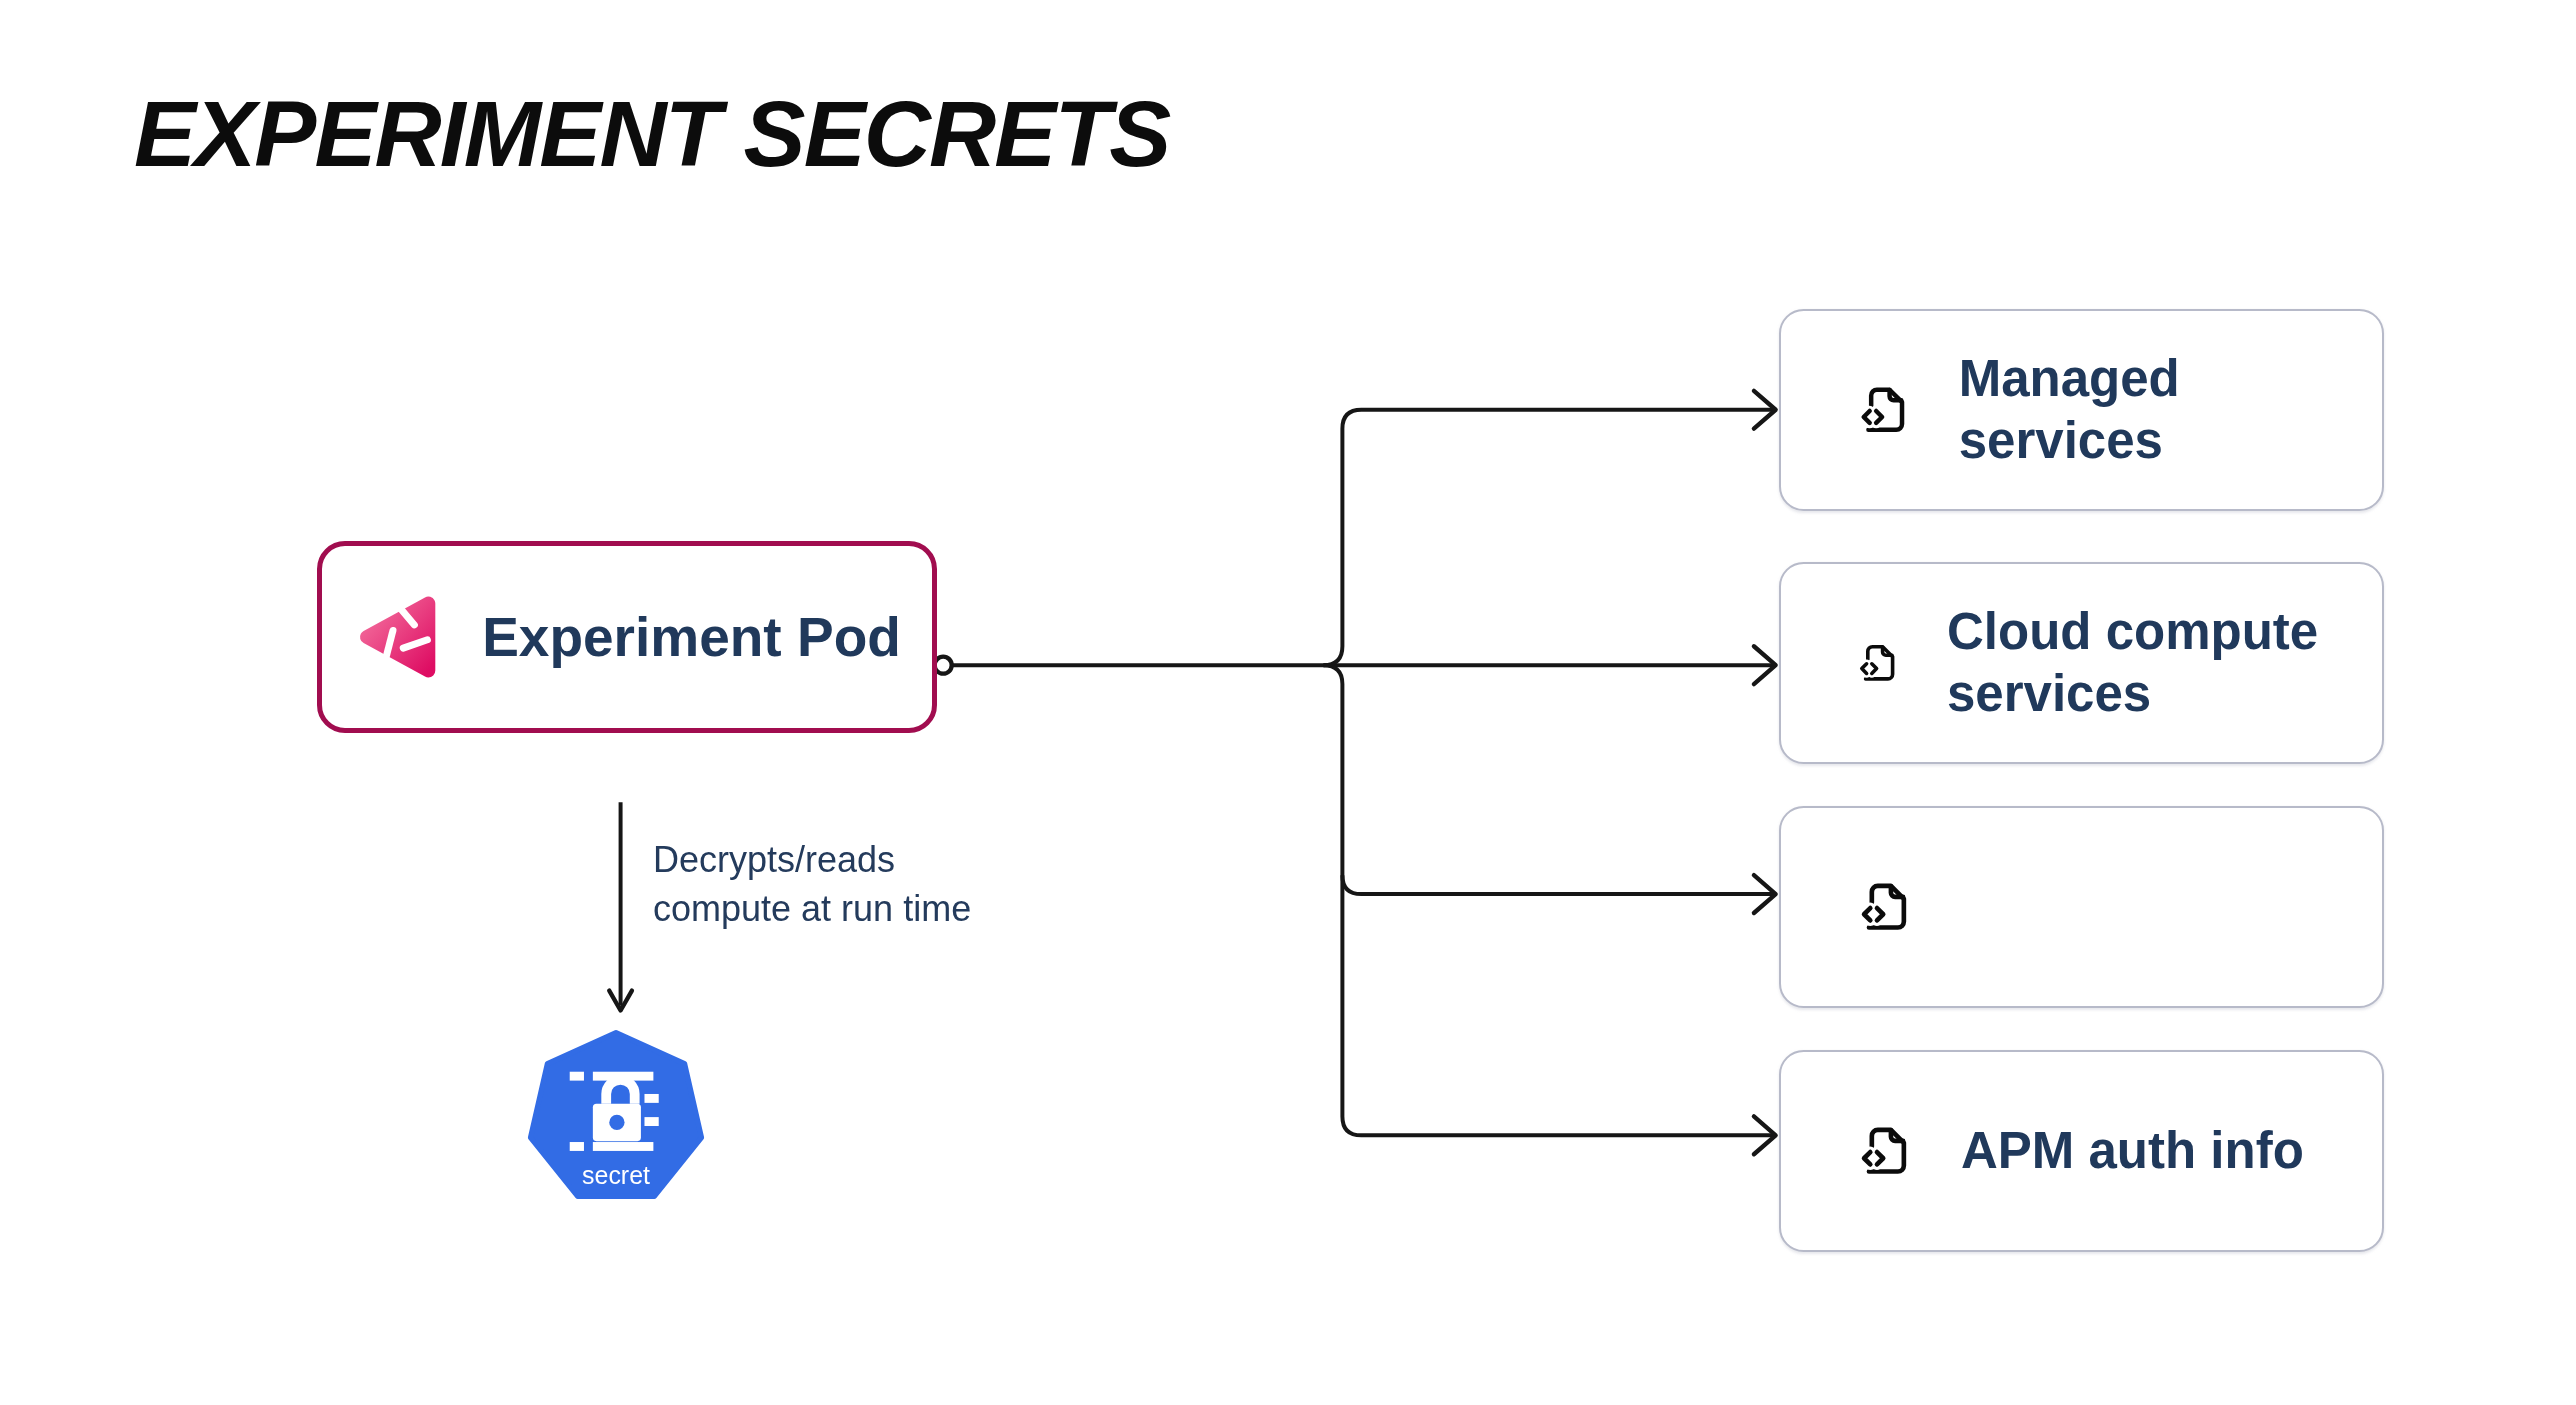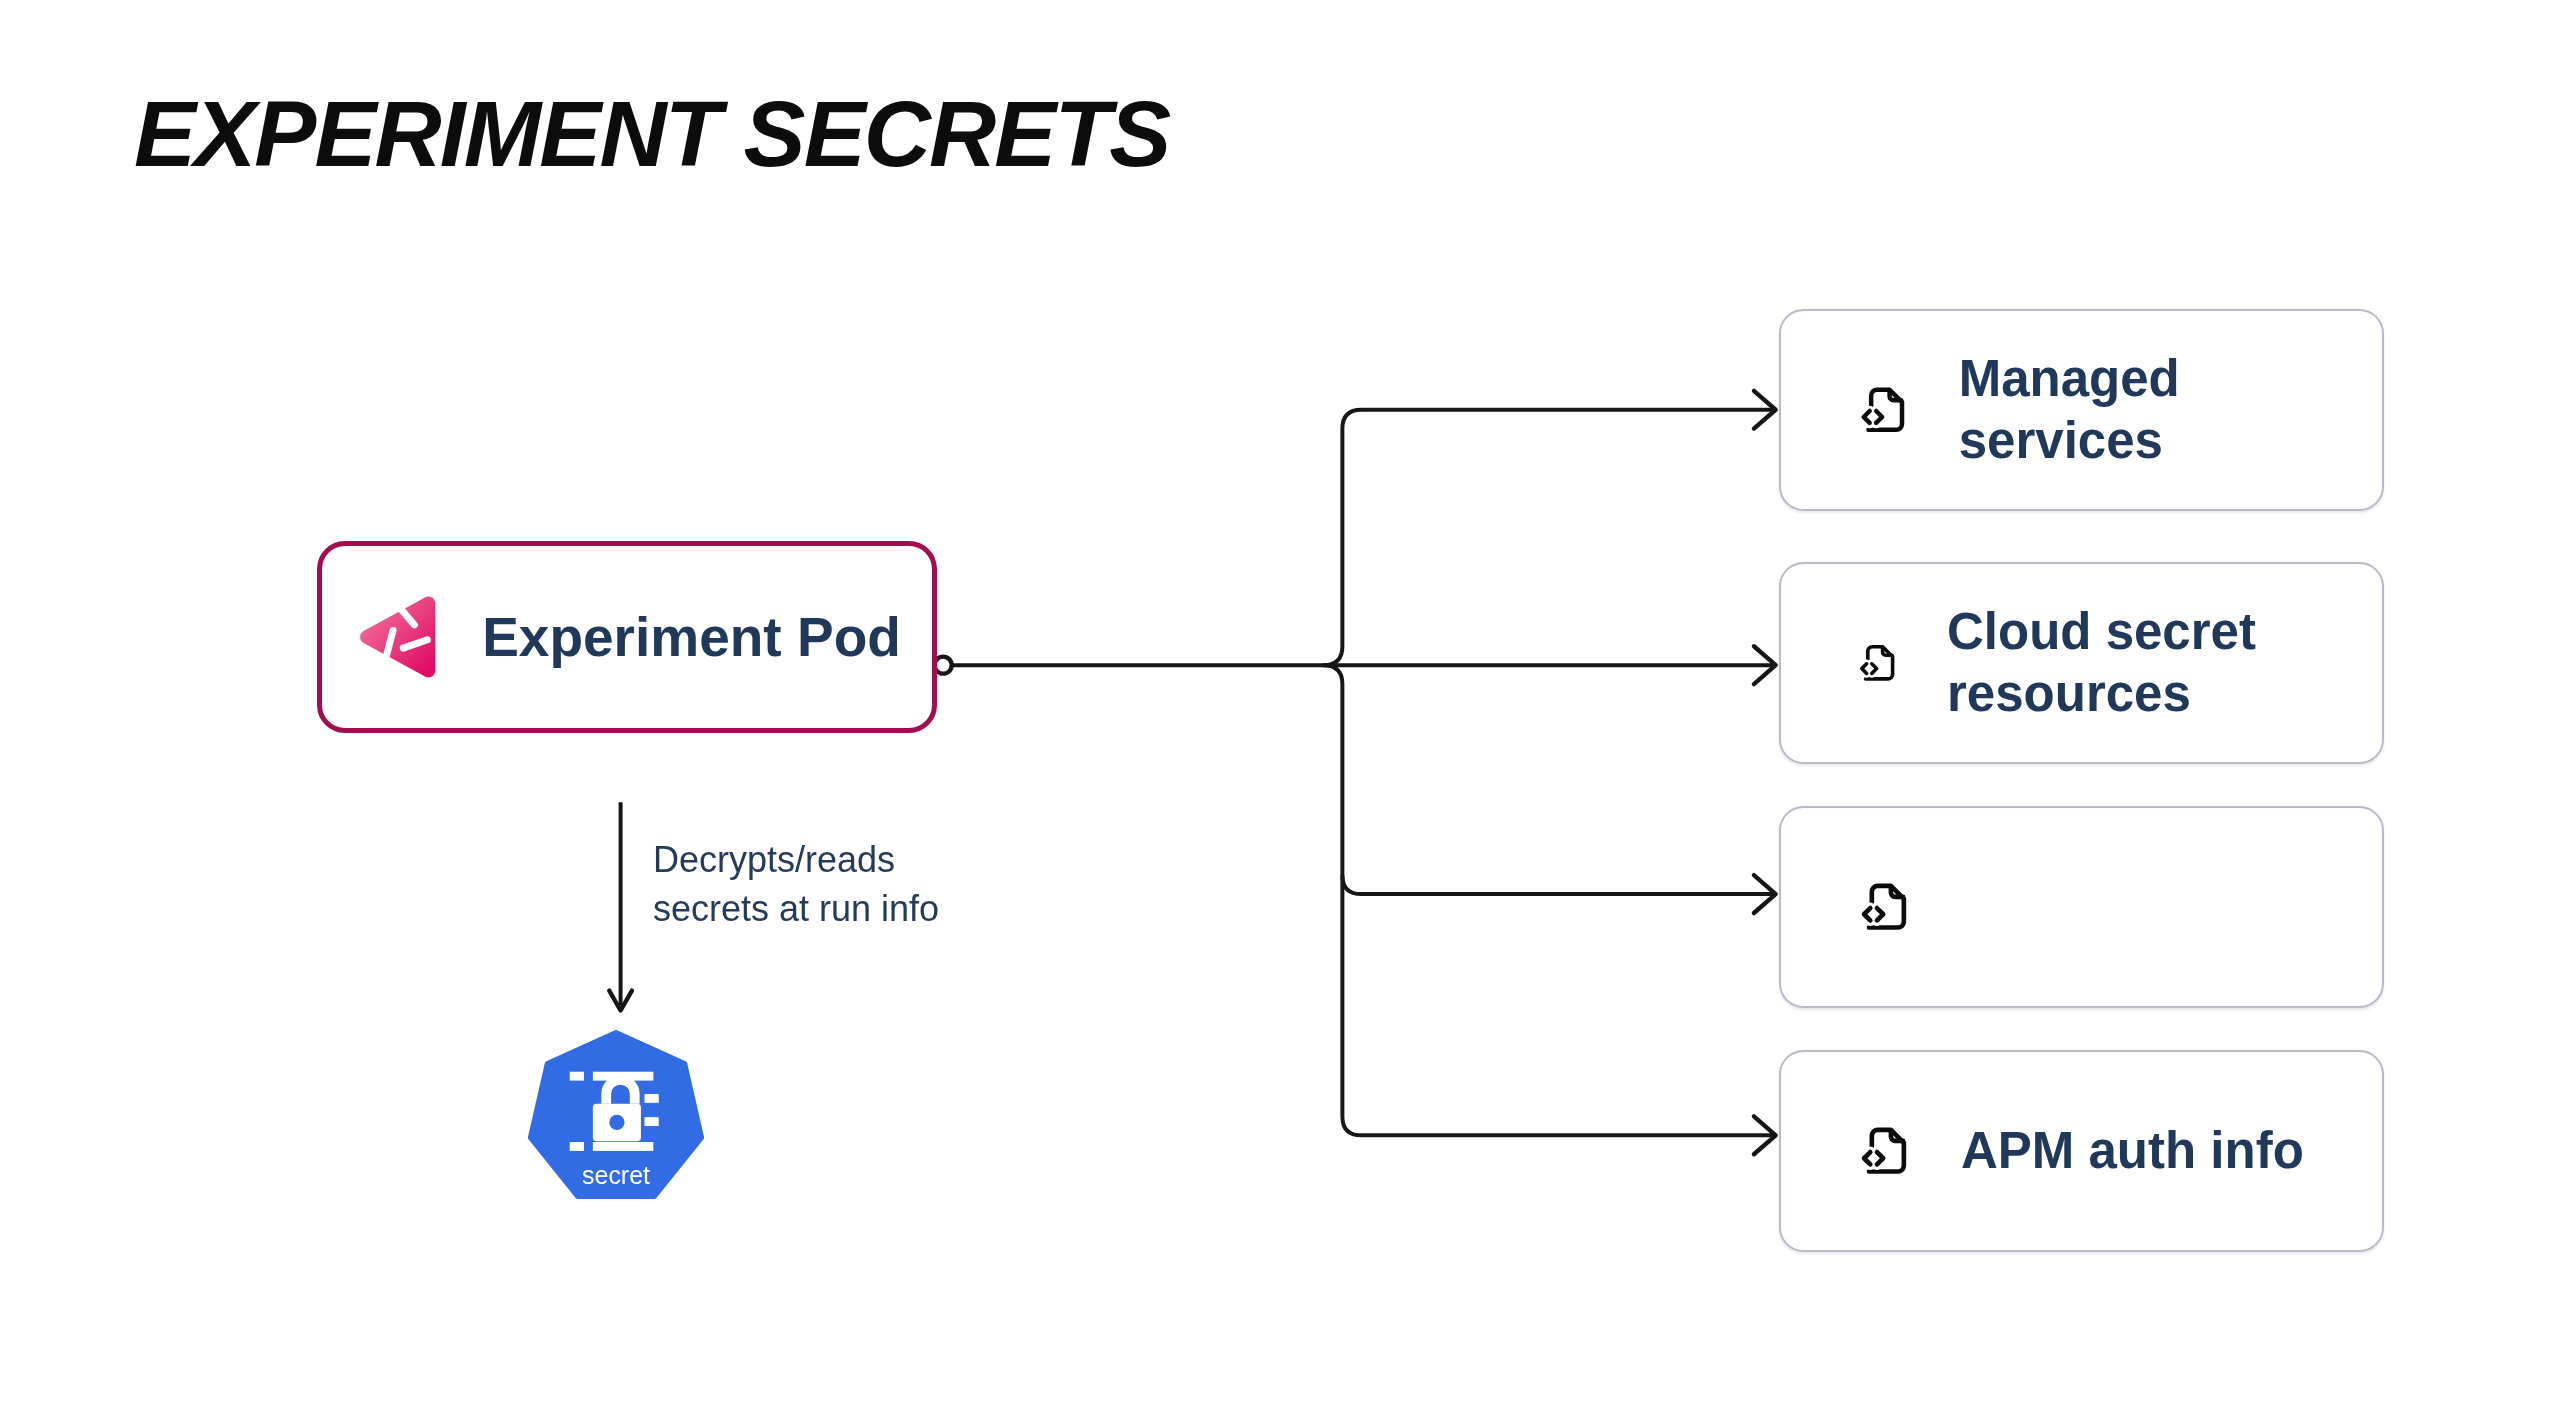--- a/index.html
+++ b/index.html
@@ -80,21 +80,21 @@
         <path d="M49 17 L66 37"></path>
         <path d="M43 43 L36 70"></path>
         <path d="M80 53 L54 62"></path>
       </g>
     </svg>
     <div class="pod-label">Experiment Pod</div>
   </div>
 
   <div class="annotation">
     <div>Decrypts/reads</div>
-    <div>secrets at run info</div>
+    <div>compute at run time</div>
   </div>
 
   <div class="secret-wrap">
     <svg width="178" height="178" viewBox="0 0 100 100">
       <path d="M50 2 L88.5 19.5 L98 61 L71.5 94 L28.5 94 L2 61 L11.5 19.5 Z" fill="#326ce5" stroke="#326ce5" stroke-width="3" stroke-linejoin="round"></path>
       <g fill="#ffffff">
         <rect x="24" y="24" width="8" height="5"></rect>
         <rect x="37" y="24" width="34" height="5"></rect>
         <rect x="66" y="36.5" width="8" height="5"></rect>
         <rect x="66" y="49.5" width="8" height="5"></rect>
@@ -134,21 +134,21 @@
       </g>
       <g fill="none" stroke="#ffffff" stroke-width="8.5" stroke-linecap="round" stroke-linejoin="round">
         <path d="M12.6 24.8 L7.8 29.6 L12.6 34.4"></path>
           <path d="M17.8 24.8 L22.6 29.6 L17.8 34.4"></path>
       </g>
       <g fill="none" stroke="#0b0b0b" stroke-width="3.6" stroke-linecap="round" stroke-linejoin="round">
         <path d="M12.6 24.8 L7.8 29.6 L12.6 34.4"></path>
           <path d="M17.8 24.8 L22.6 29.6 L17.8 34.4"></path>
       </g>
     </svg>
-    <div class="target-label">Cloud secret resources</div>
+    <div class="target-label">Cloud compute services</div>
   </div>
 
   <div class="target t3">
     <svg width="62" height="76" viewBox="0 0 48 48">
       <g fill="none" stroke="#0b0b0b" stroke-width="3.6" stroke-linecap="round" stroke-linejoin="round">
         <path d="M13.8 20.5 V12.3 a4.6 4.6 0 0 1 4.6 -4.6 H28.6 L38.6 17.7 V35.3 a4.6 4.6 0 0 1 -4.6 4.6 H11.6"></path>
         <path d="M28.6 8 V13 a3.2 3.2 0 0 0 3.2 3.2 H38"></path>
       </g>
       <g fill="none" stroke="#ffffff" stroke-width="8.5" stroke-linecap="round" stroke-linejoin="round">
         <path d="M12.6 24.8 L7.8 29.6 L12.6 34.4"></path>

